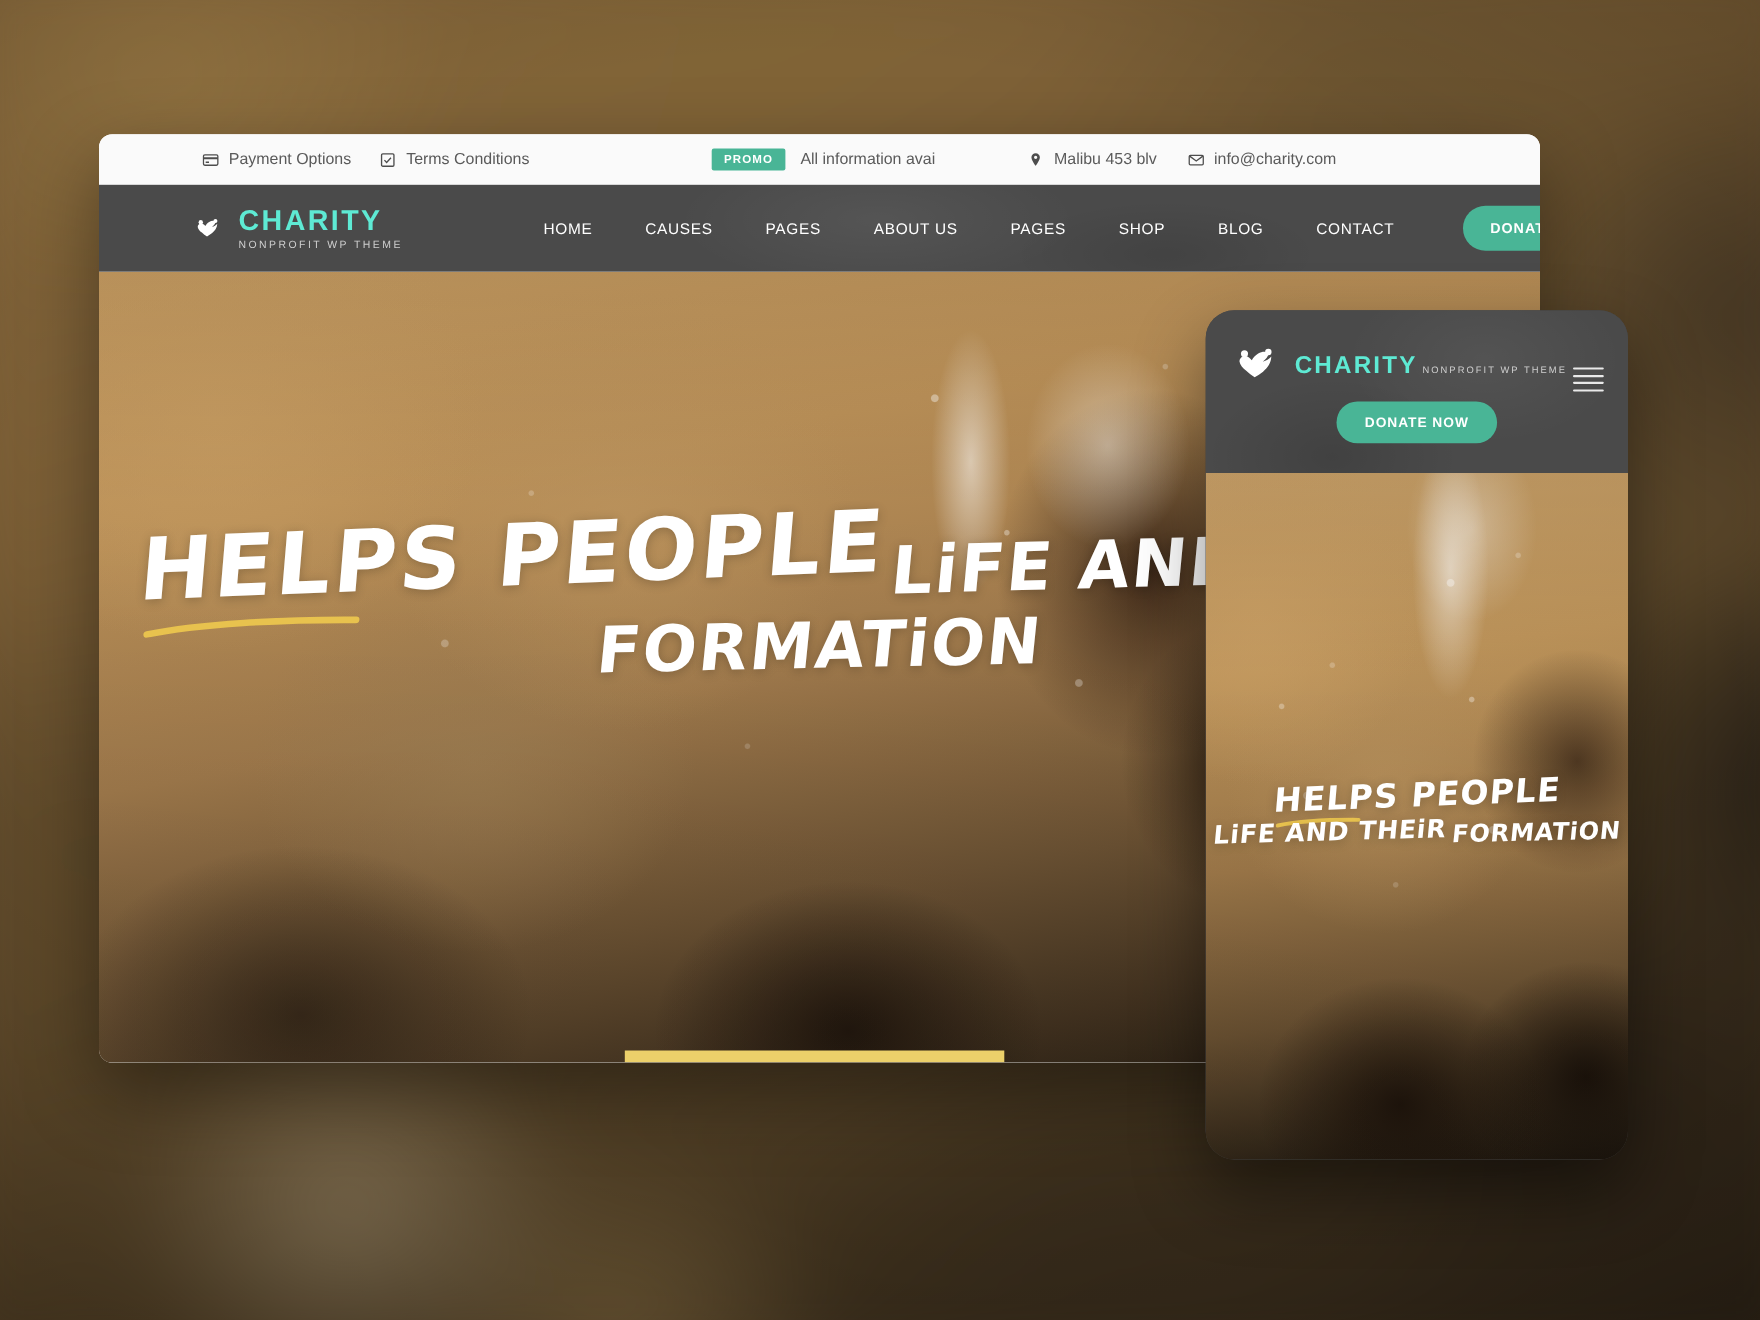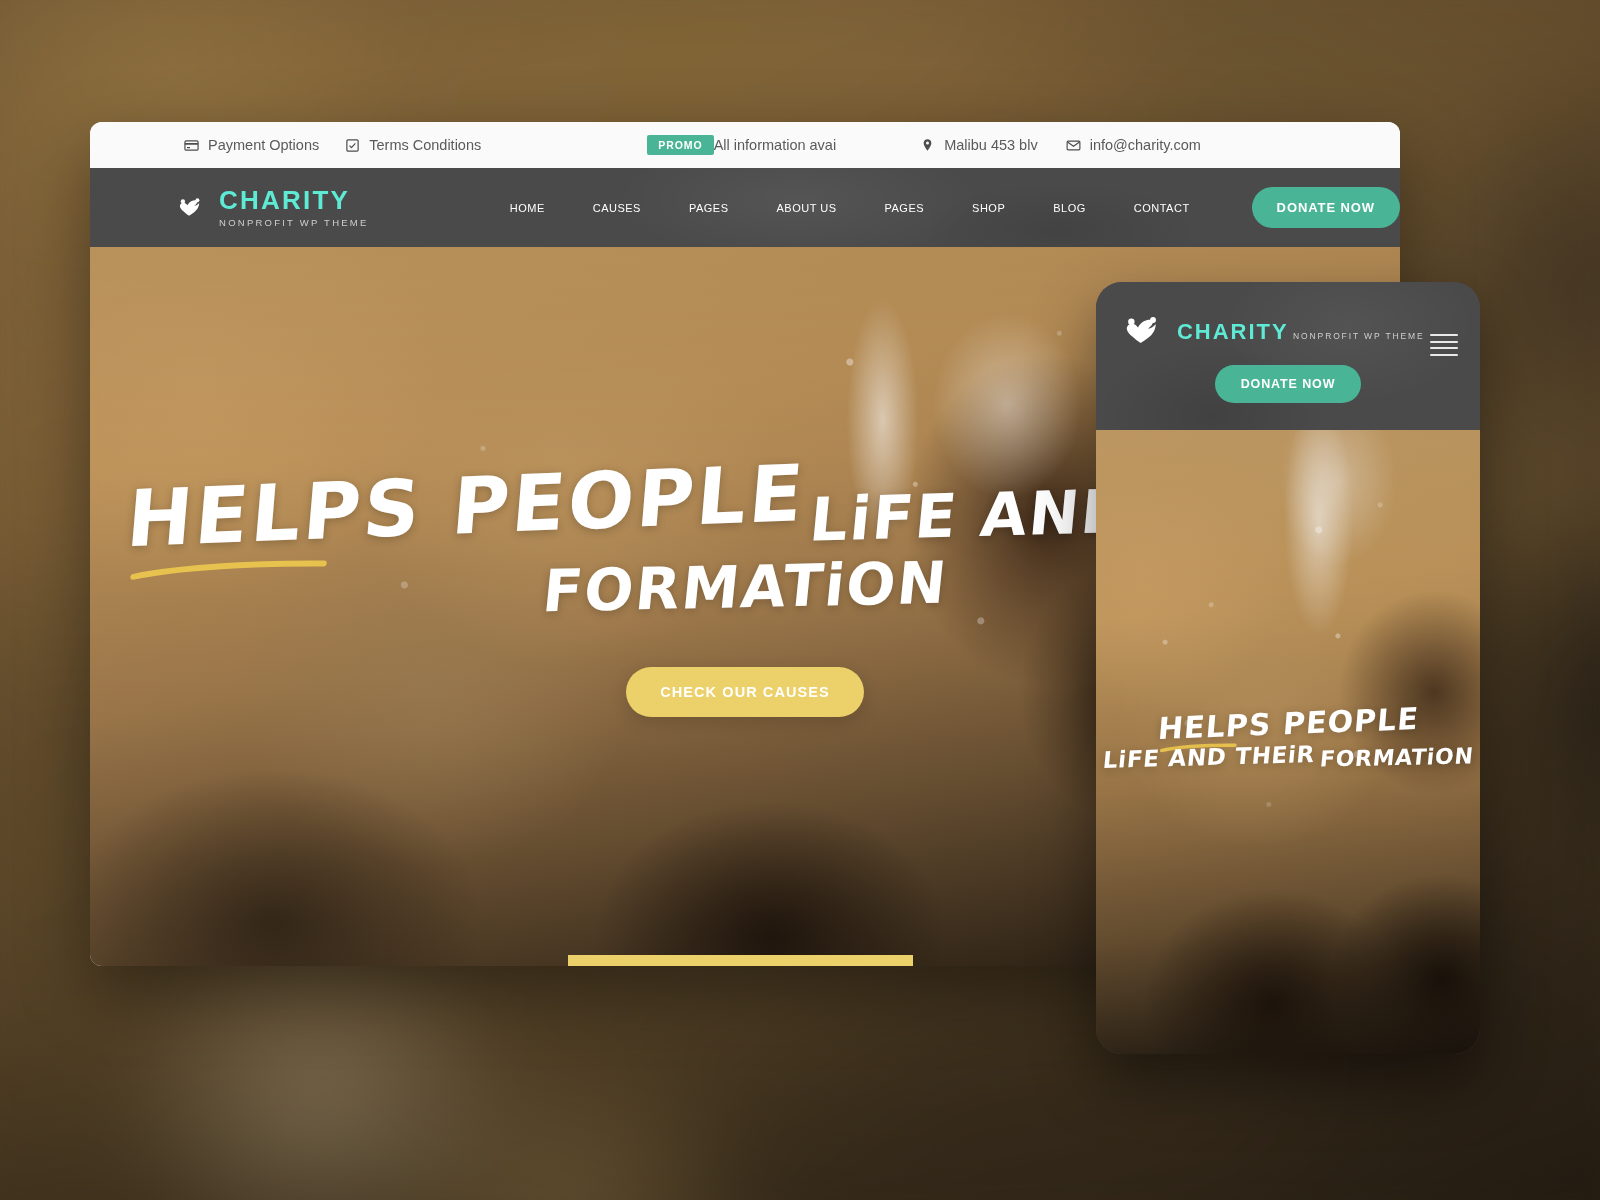--- a/index.html
+++ b/index.html
@@ -87,21 +87,21 @@
     position: relative;
     height: 46px;
     background: #fafafa;
     display: flex;
     align-items: center;
     font-size: 14.5px;
     color: #5a5a5a;
     z-index: 3;
   }
   .tb-left  { display: flex; align-items: flex-start; gap: 26px; margin-left: 94px; }
-  .tb-mid   { display: flex; align-items: center; margin-left: 166px; }
+  .tb-mid   { display: flex; align-items: center; gap: 14px; margin-left: 166px; }
   .tb-right { display: flex; align-items: center; gap: 28px; margin-left: 84px; }
   .tb-item  { display: flex; align-items: center; gap: 9px; white-space: nowrap; }
   .tb-item .ic { display: inline-flex; width: 15px; height: 15px; color: #4d4d4d; }
   .tb-item .ic svg { width: 100%; height: 100%; display: block; }
 
   .promo {
     background: #49b596;
     color: #fff;
     font-size: 10.5px;
     font-weight: 700;
@@ -136,21 +136,21 @@
     font-size: 26px; font-weight: 700; color: #5eead4; letter-spacing: .085em;
   }
   .brand-tag {
     margin-top: 5px;
     font-size: 9.5px; color: #cfcfcf; letter-spacing: .235em; font-weight: 400;
   }
 
   .nav-menu { position: relative; display: flex; align-items: center; gap: 0; margin-left: 100px; }
   .nav-link {
     color: #fff;
-    font-size: 11px;
+    font-size: 14px;
     letter-spacing: .045em;
     padding: 0 24px;
     white-space: nowrap;
     cursor: pointer;
   }
   .donate-btn {
     position: relative;
     margin-left: 38px;
     background: #49b596;
     color: #fff;
@@ -415,21 +415,20 @@
             <span>HELPS PEOPLE</span>
             <span class="underline-swash">
               <svg viewBox="0 0 200 14" fill="none" stroke="currentColor" stroke-width="6" stroke-linecap="round">
                 <path d="M5 11C52 3 128 2 195 5"></path>
               </svg>
             </span>
           </div>
           <div class="hl hl-2">LiFE AND THEiR</div>
           <div class="hl hl-3">FORMATiON</div>
         </div>
-        <button class="hero-cta">CHECK OUR CAUSES</button>
       </div>
 
       <div class="slider-progress"></div>
     </div>
   </div>
 
   <div class="phone">
     <div class="phone-bar">
       <div class="phone-brand">
         <span class="brand-mark">

